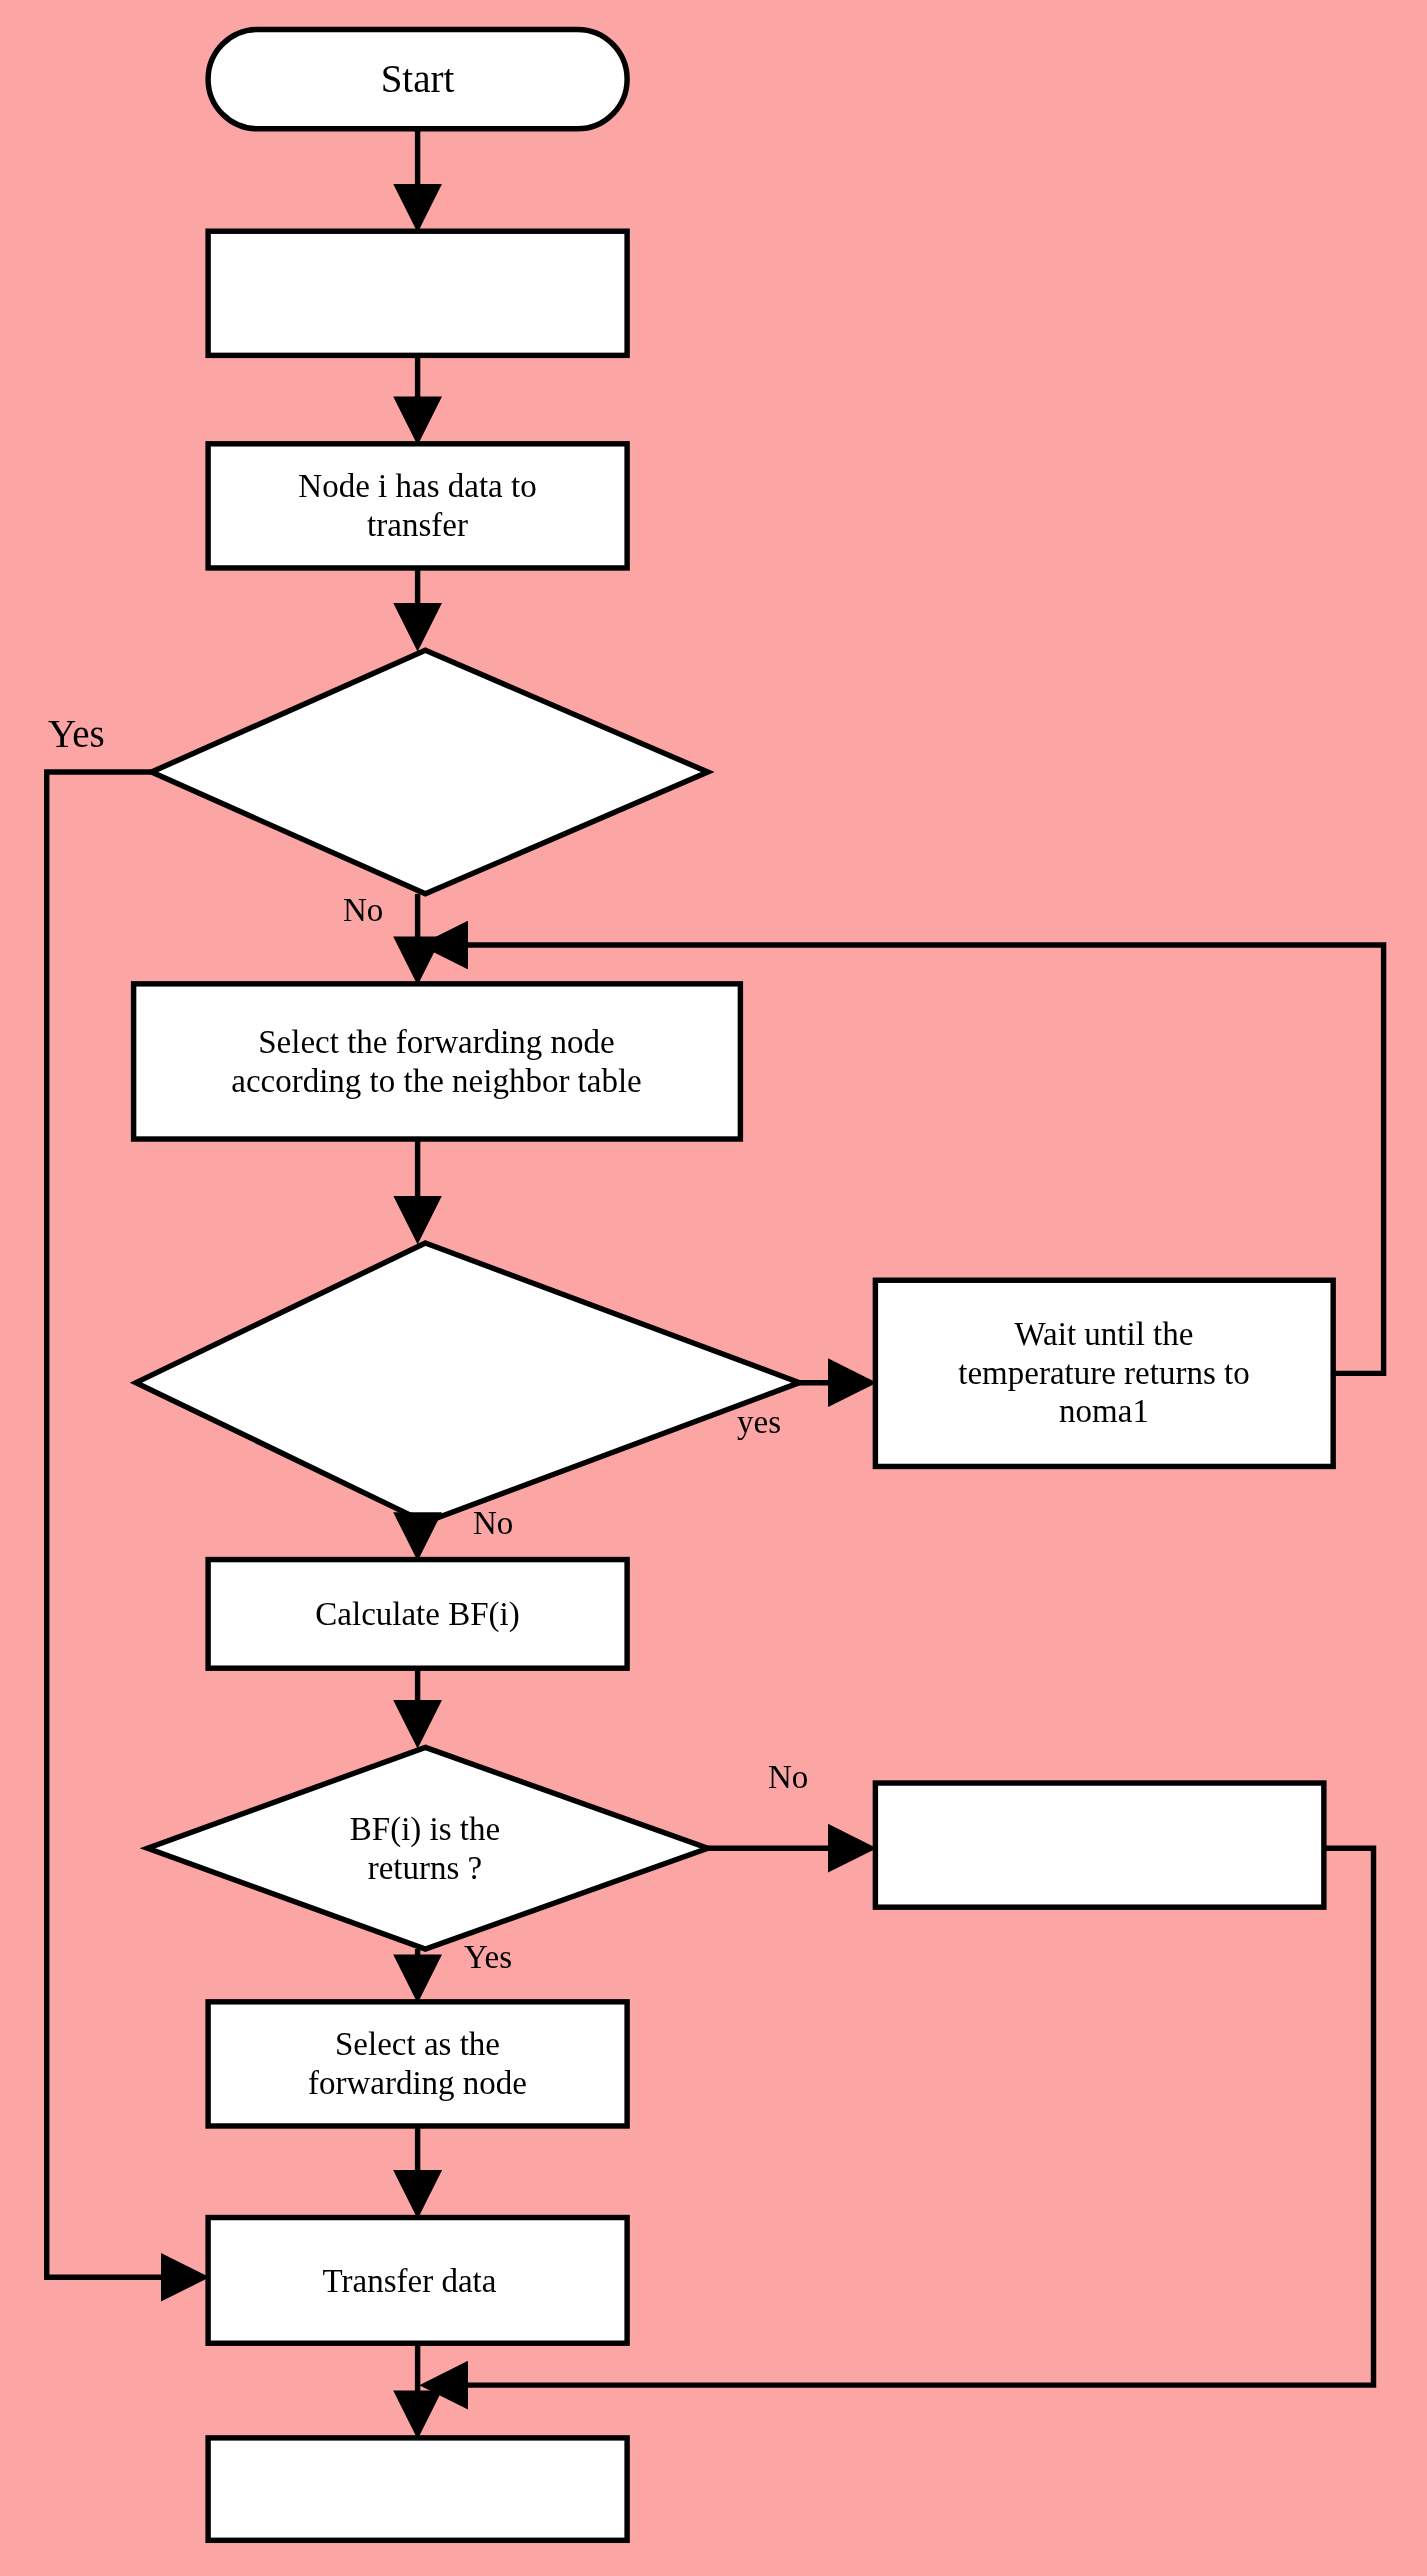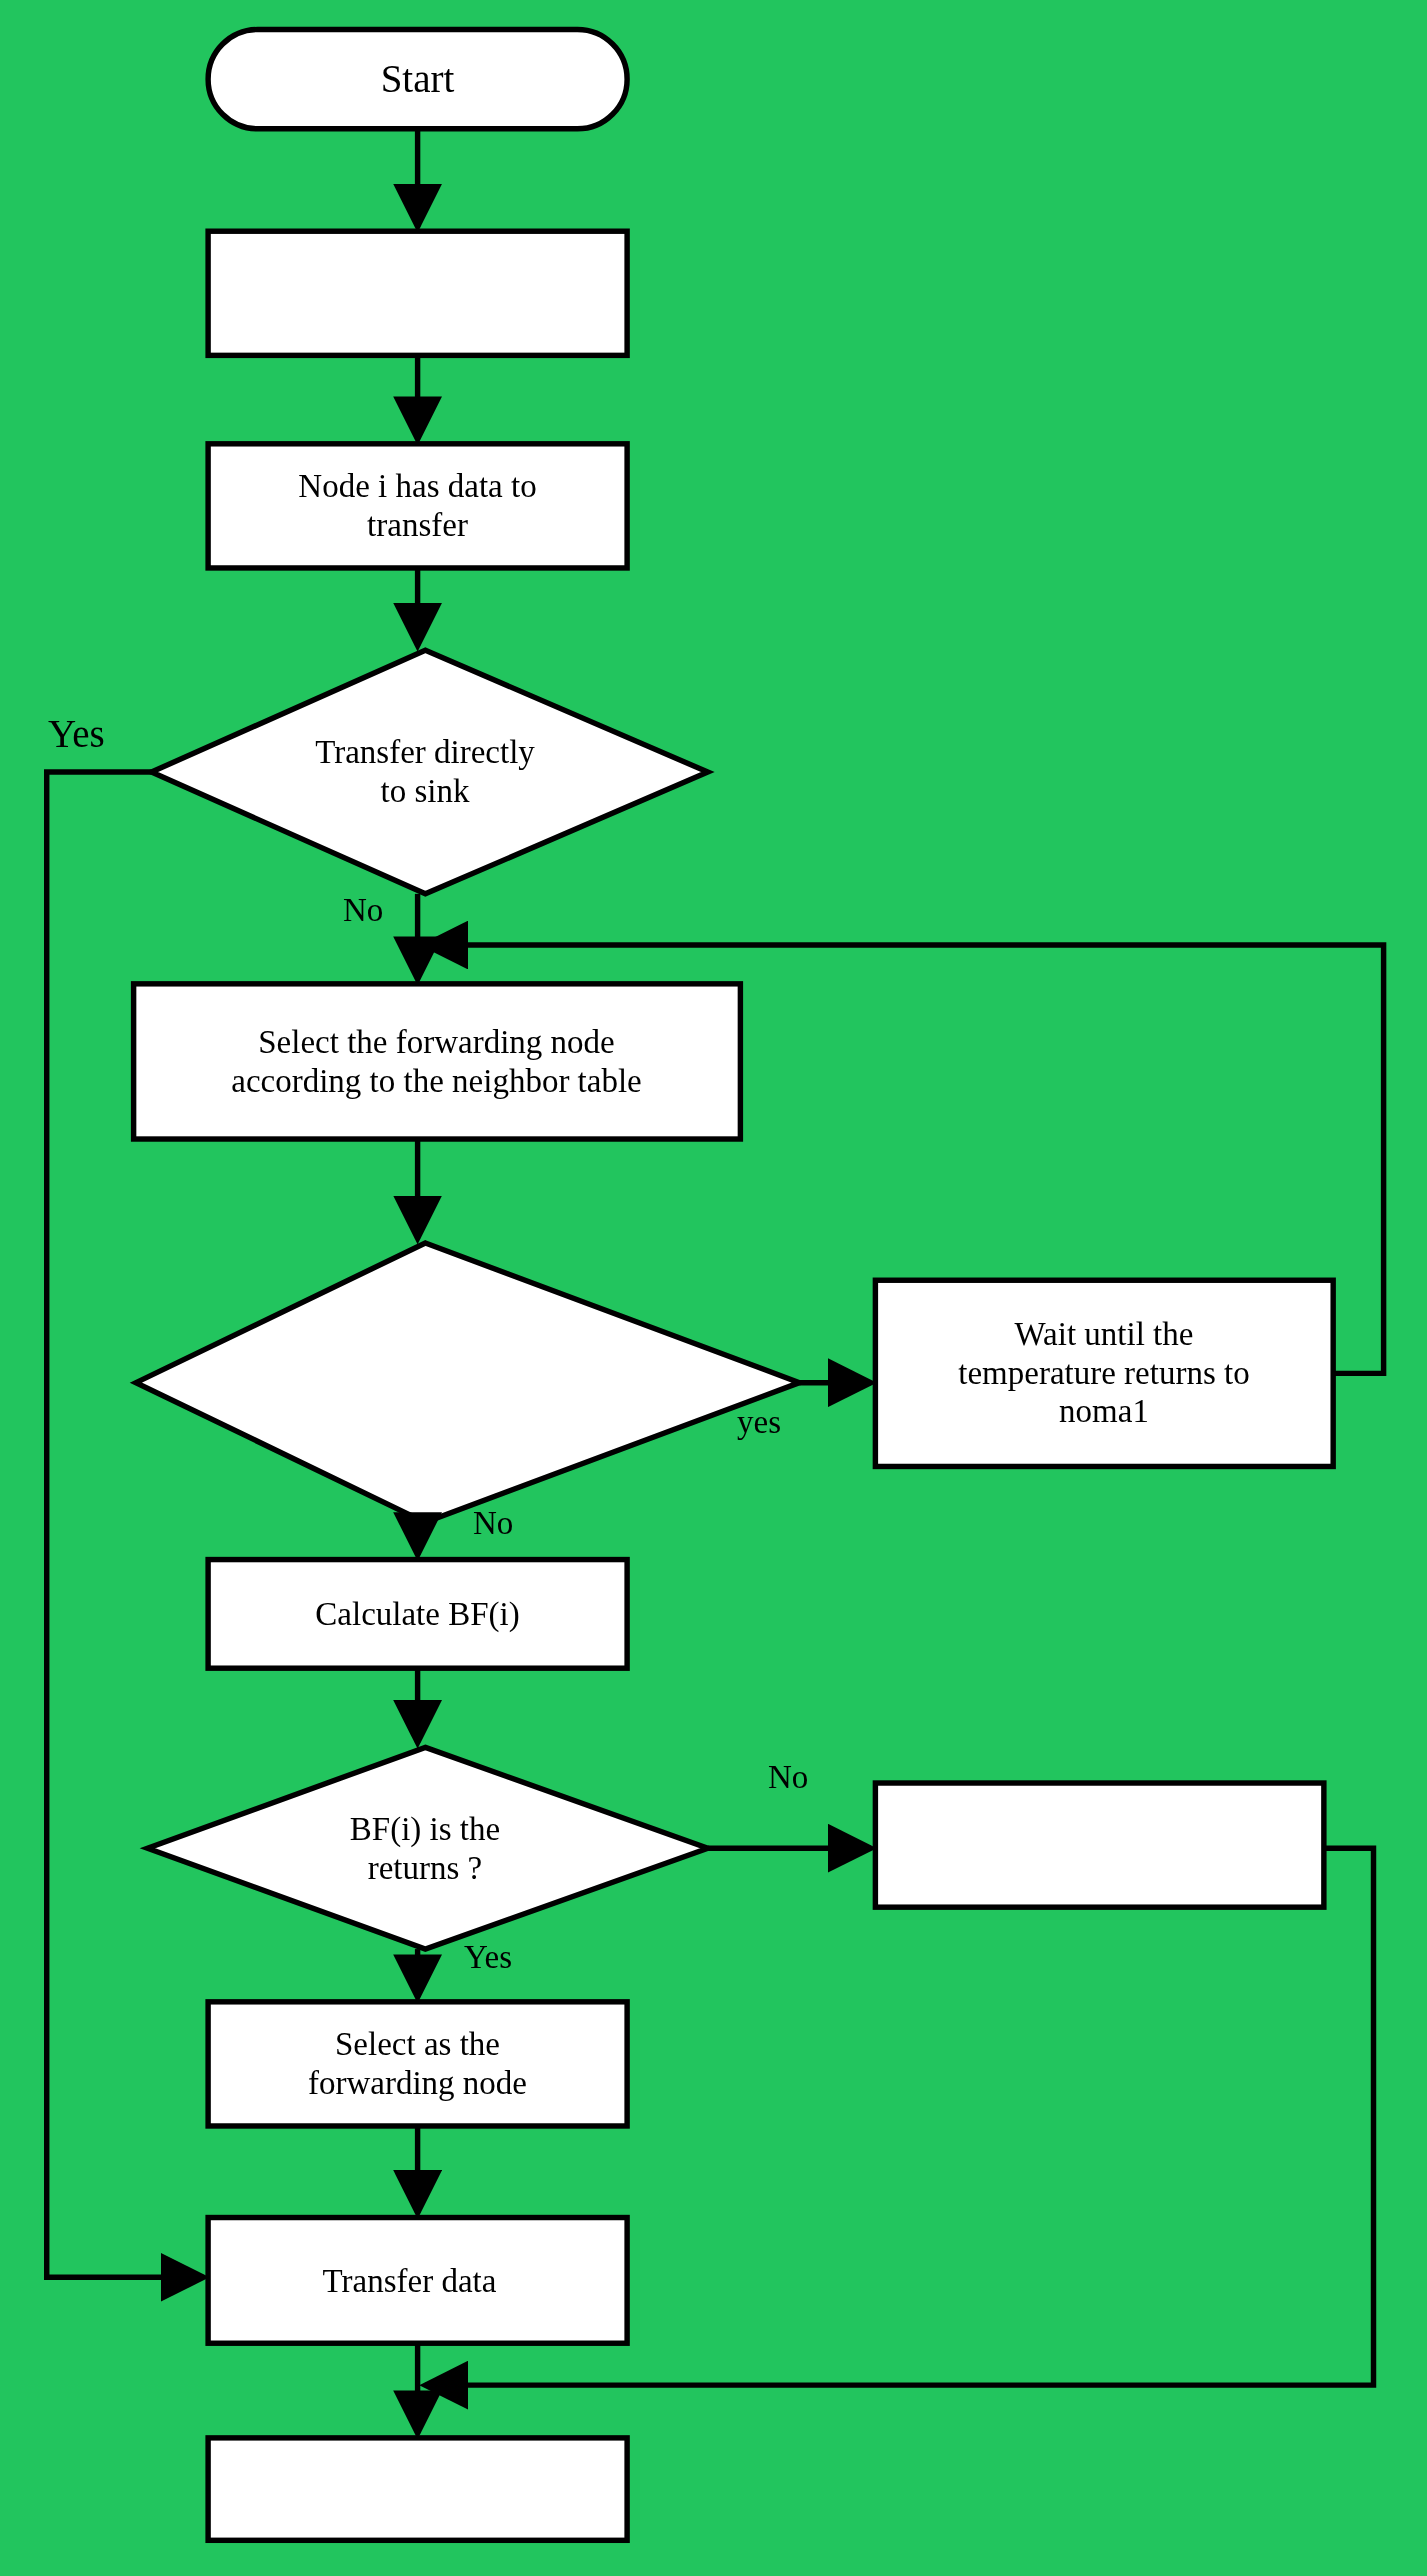--- a/index.html
+++ b/index.html
@@ -7,21 +7,21 @@
     padding: 0;
     background: #ffffff;
   }
   body {
     font-family: "Liberation Serif", "DejaVu Serif", serif;
   }
   #flowchart-canvas {
     position: relative;
     width: 1428px;
     height: 2576px;
-    background: #22c55e;
+    background: #fca5a5;
     overflow: hidden;
   }
   #flow-svg {
     position: absolute;
     left: 0;
     top: 0;
     width: 1428px;
     height: 2576px;
   }
   .node-label {
@@ -103,22 +103,20 @@
       <path d="M 538 3020 L 538 3136" marker-end="url(#arrowhead)"></path>
     </g>
   </svg>
 
   <div class="node-label" style="left:208px; top:29.5px;  width:419px; height:99px; font-size:39px;">Start</div>
 
 
   <div class="node-label" style="left:216px; top:444px; width:403px; height:124px;">Node i has data to
 transfer</div>
 
-  <div class="node-label" style="left:262px; top:714px; width:326px; height:116px;">Transfer directly
-to sink</div>
 
   <div class="node-label" style="left:141px; top:984px; width:591px; height:155px;">Select the forwarding node
 according to the neighbor table</div>
 
 
   <div class="node-label" style="left:883px; top:1280px; width:442px; height:186px;">Wait until the
 temperature returns to
 noma1</div>
 
   <div class="node-label" style="left:216px; top:1560px; width:403px; height:109px;">Calculate BF(i)</div>

